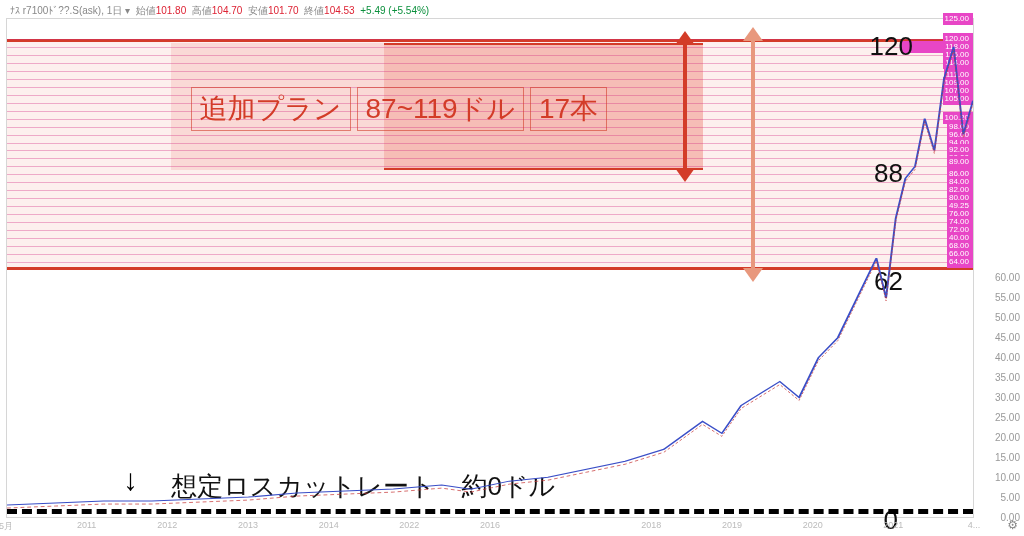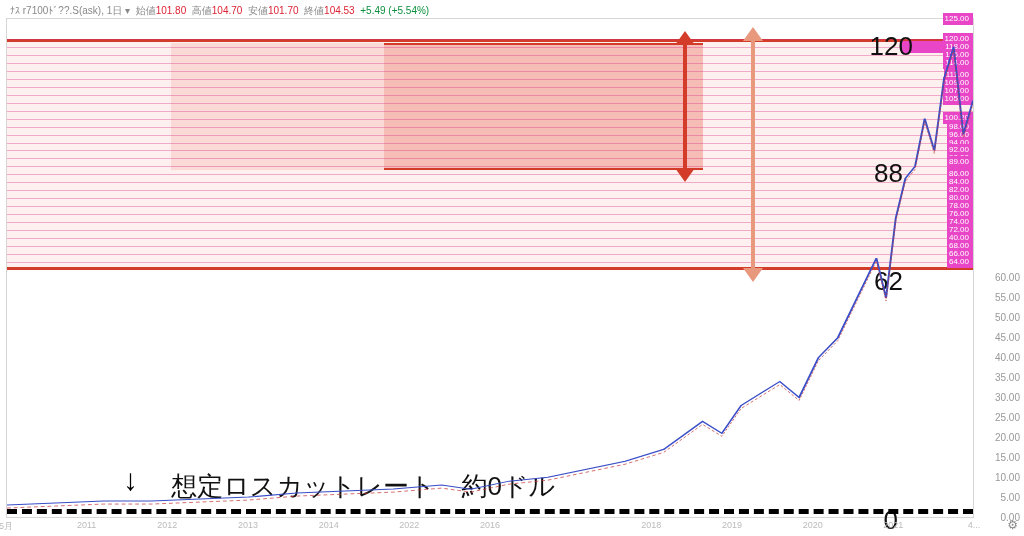--- a/index.html
+++ b/index.html
@@ -233,33 +233,36 @@
       <div class="price-tag" style="top: 20.3952%;">98.00</div>
       <div class="price-tag" style="top: 21.9952%;">96.00</div>
       <div class="price-tag" style="top: 23.5952%;">94.00</div>
       <div class="price-tag" style="top: 25.1952%;">92.00</div>
       <div class="price-tag" style="top: 26.7952%;">90.00</div>
       <div class="price-tag" style="top: 27.5952%;">89.00</div>
       <div class="price-tag" style="top: 29.9952%;">86.00</div>
       <div class="price-tag" style="top: 31.5952%;">84.00</div>
       <div class="price-tag" style="top: 33.1952%;">82.00</div>
       <div class="price-tag" style="top: 34.7952%;">80.00</div>
-      <div class="price-tag" style="top: 36.3952%;">78.00</div>
+      <div class="price-tag" style="top: 36.3952%;">49.25</div>
       <div class="price-tag" style="top: 37.9952%;">76.00</div>
       <div class="price-tag" style="top: 39.5952%;">74.00</div>
       <div class="price-tag" style="top: 41.1952%;">72.00</div>
       <div class="price-tag" style="top: 42.7952%;">40.00</div>
       <div class="price-tag" style="top: 44.3952%;">68.00</div>
       <div class="price-tag" style="top: 45.9952%;">66.00</div>
       <div class="price-tag" style="top: 47.5952%;">64.00</div>
     </div>
 
   <div class="arrow-v arr-dark" id="arr-add" style="left: 70%; top: 4.8%; height: 25.6%;"></div>
   <div class="arrow-v arr-light" id="arr-basic" style="left: 77%; top: 4%; height: 46.4%;"></div>
 
+  <div class="ann" id="ann-add" style="left: 19%; top: 13.6%;">
+    <span class="box r1">追加プラン</span><span class="box r1">87~119ドル</span><span class="box r1">17本</span>
+  </div>
 
 
   <div class="big-label" id="bl120" style="right: 60px; top: 2.4%;">120</div>
   <div class="big-label" id="bl88" style="right: 70px; top: 28%;">88</div>
   <div class="big-label" id="bl62" style="right: 70px; top: 49.6%;">62</div>
   <div class="big-label" id="bl0" style="right: 75px; top: 97.6%;">0</div>
 
   <div class="losscut-line" id="lcline" style="top: 98.4%;"></div>
   <div class="down-arrow" id="lcarrw" style="top: 89.6%; left: 12%;">↓</div>
   <div class="losscut-text" id="lctext" style="top: 90.4%; left: 17%;">想定ロスカットレート　約0ドル</div>

